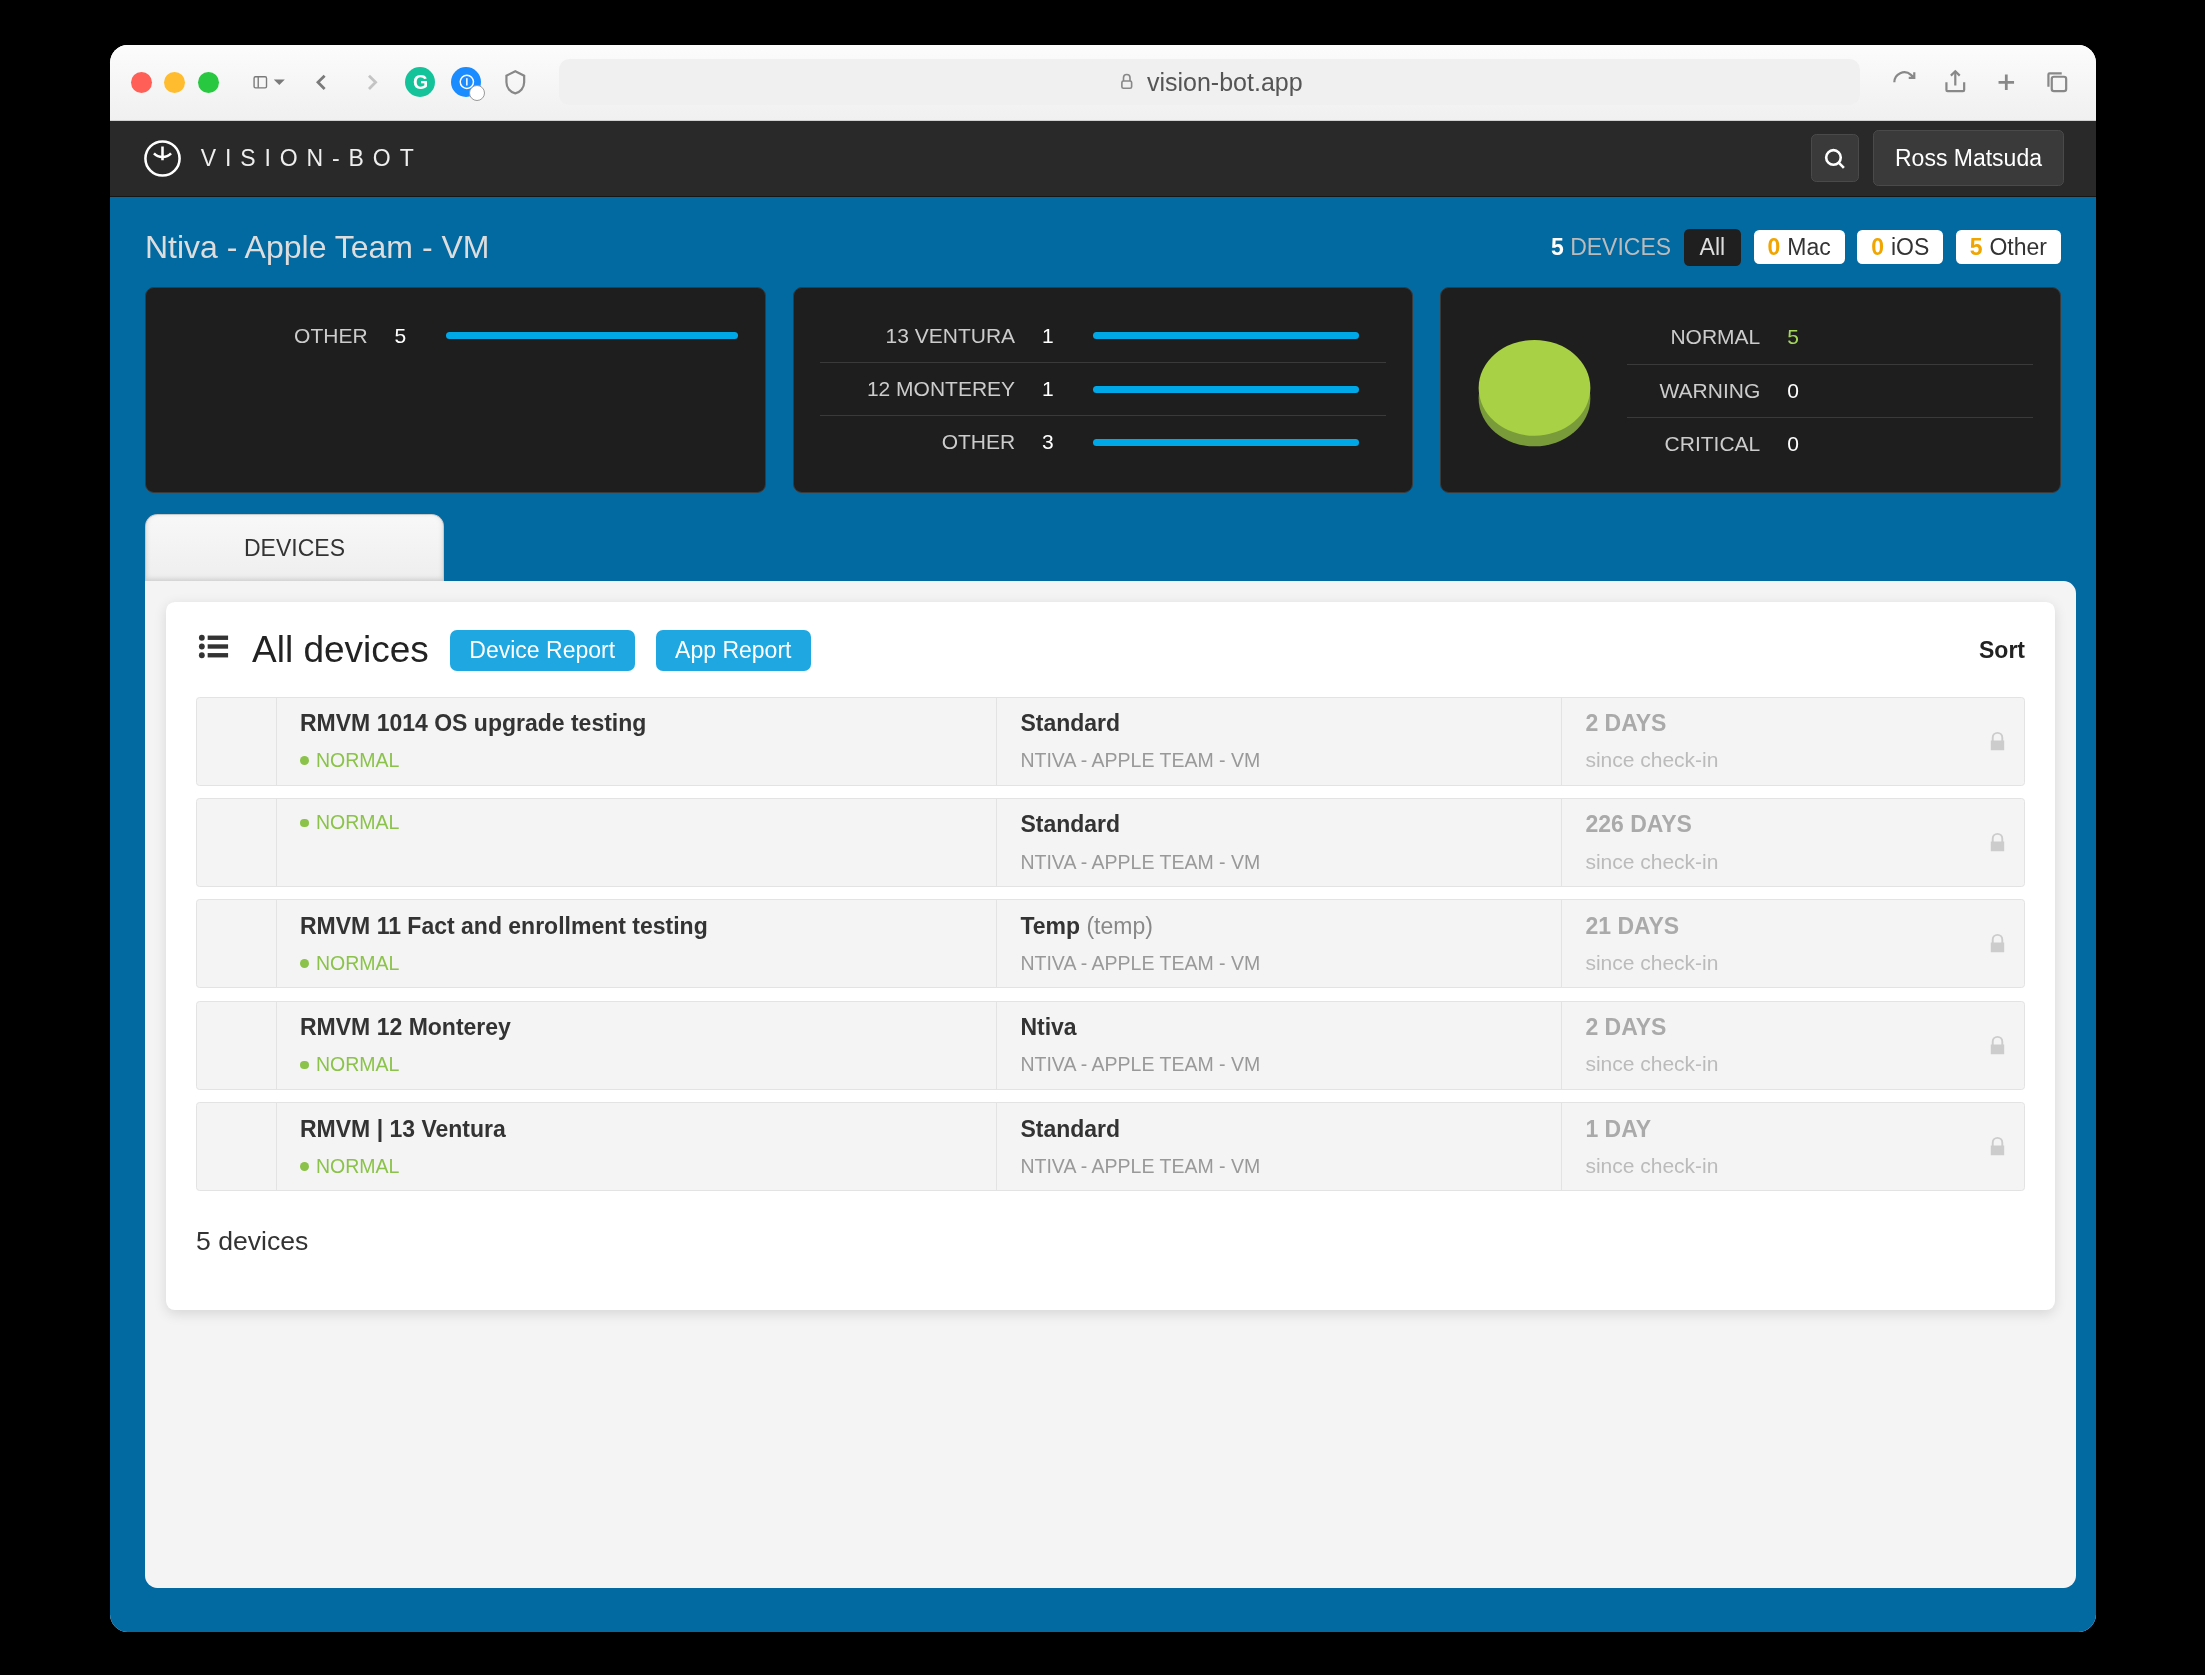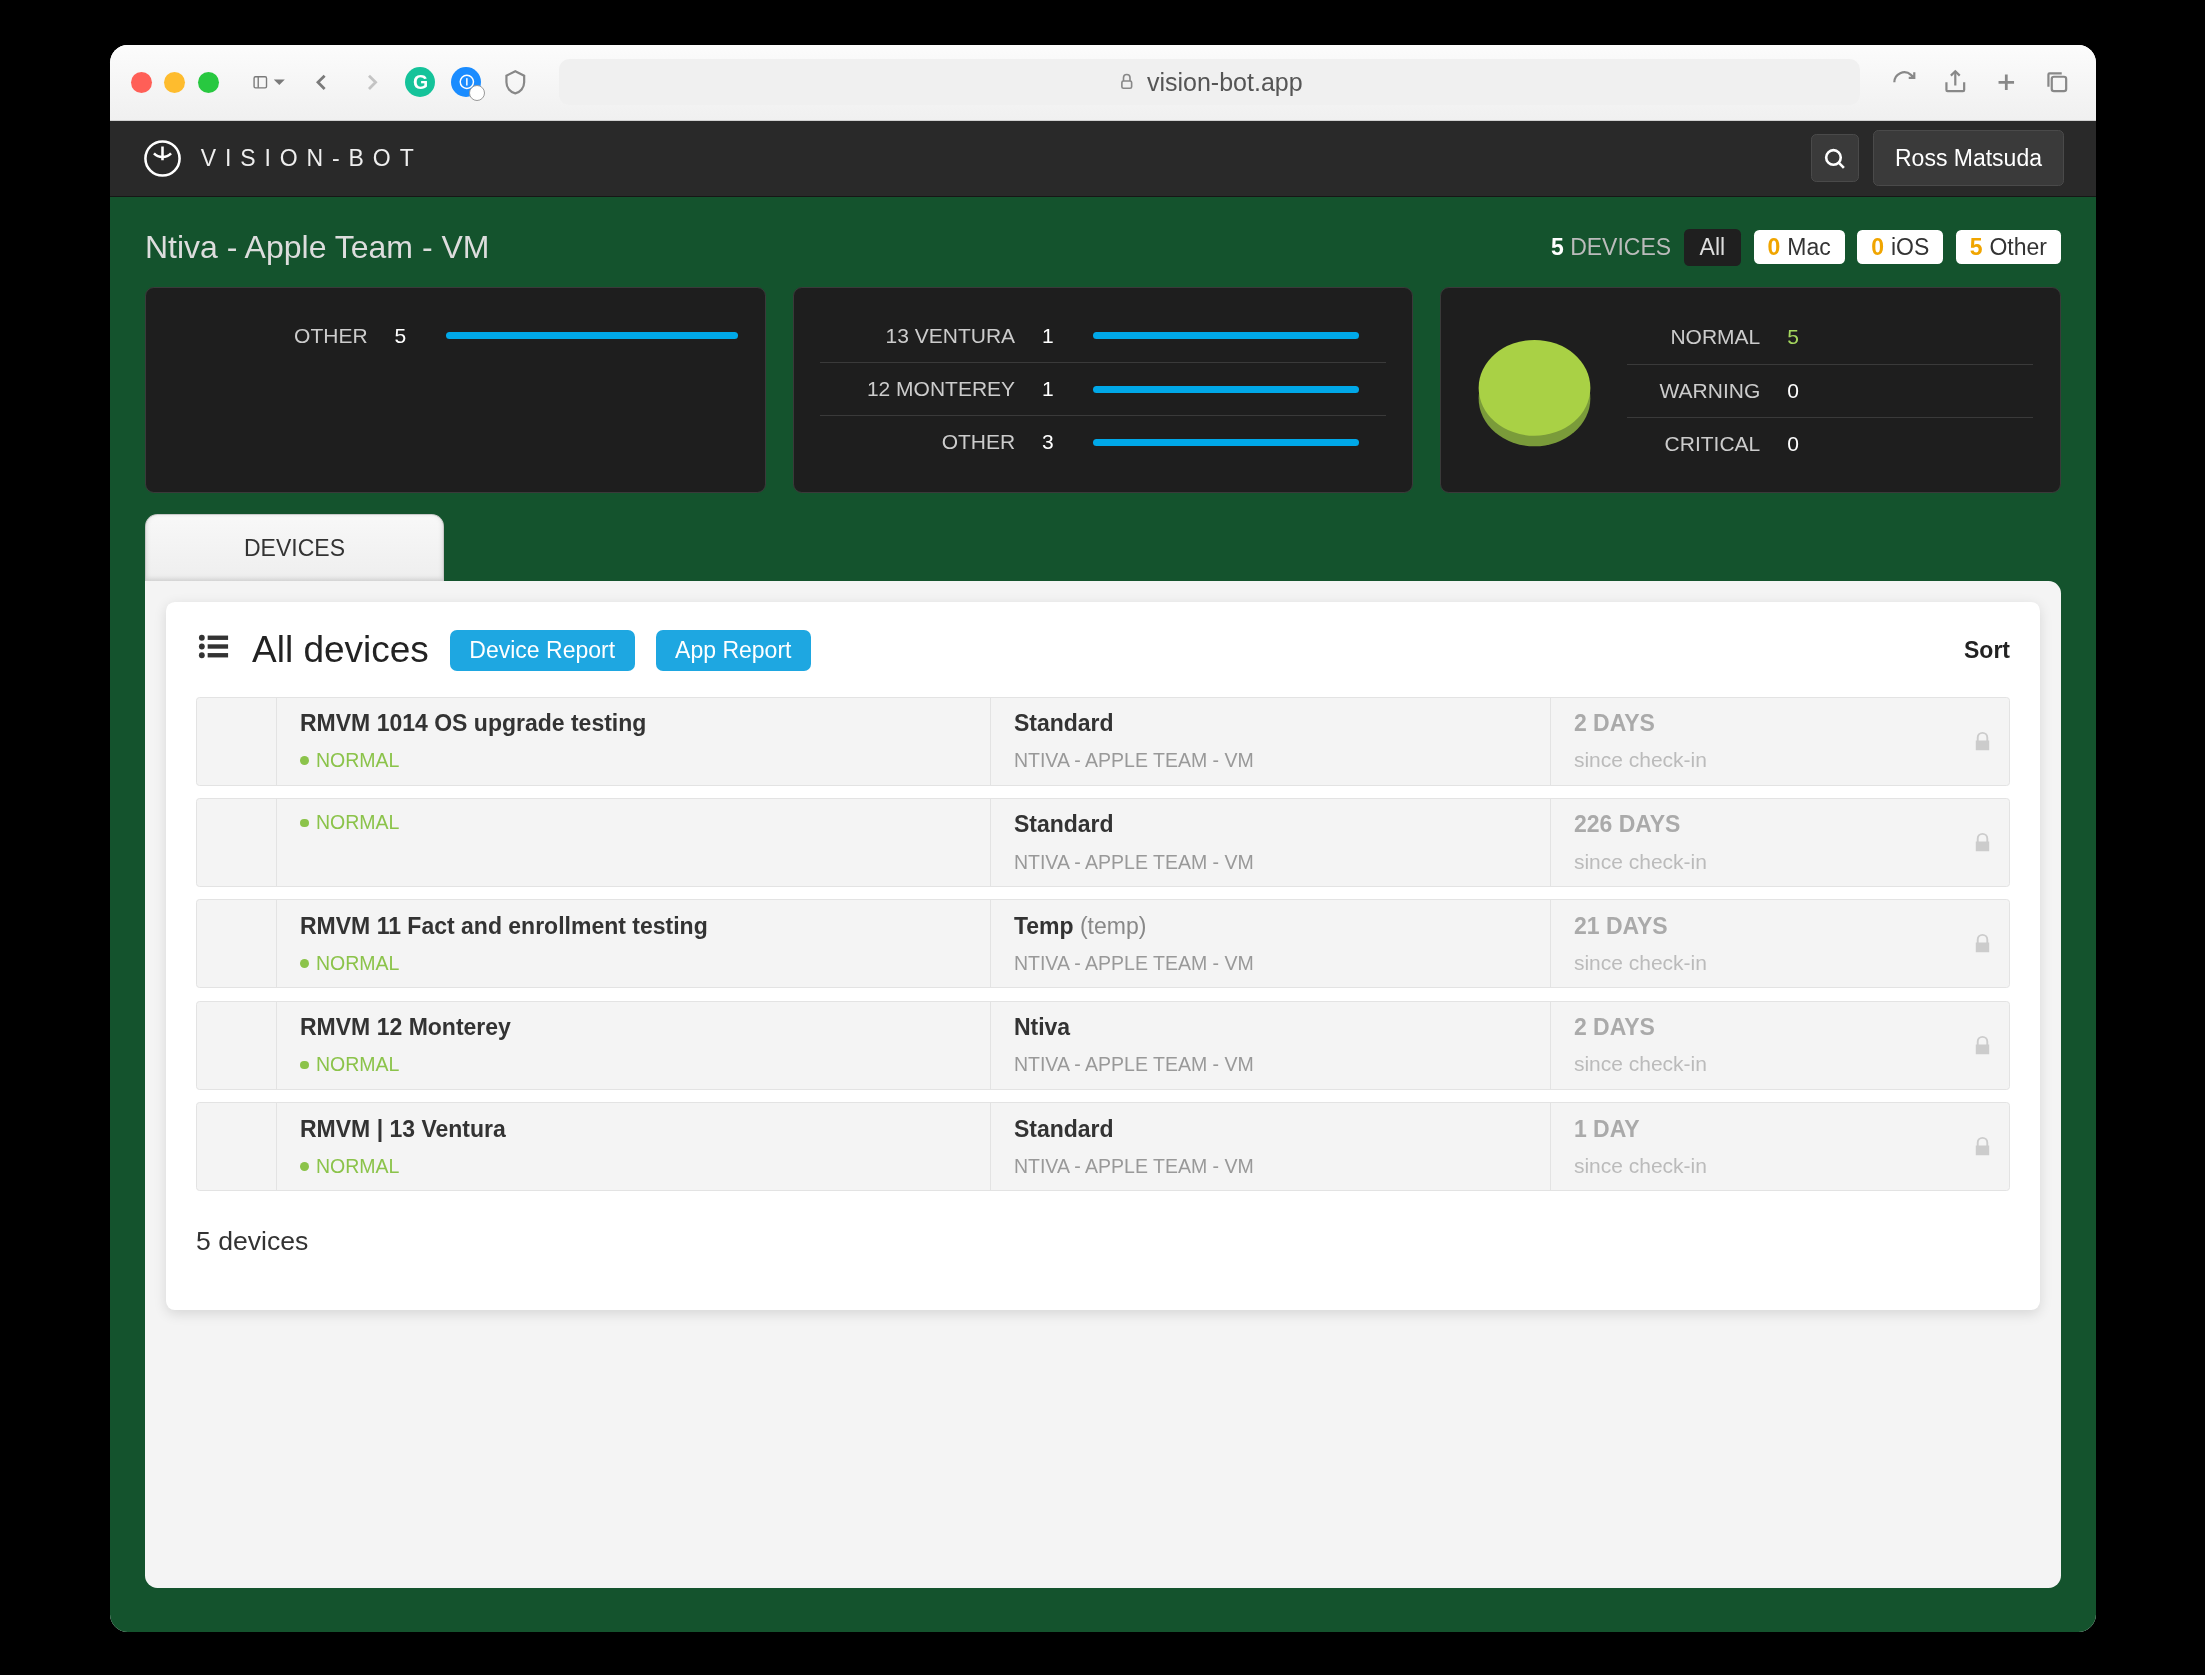--- a/index.html
+++ b/index.html
@@ -56,21 +56,21 @@
   .grammarly { width:30px;height:30px;border-radius:50%;background:#15c39a;color:#fff;display:flex;align-items:center;justify-content:center;font-weight:700;font-size:19.5px;}
   .onepw { width:30px;height:30px;border-radius:50%;background:#1a8cff;display:flex;align-items:center;justify-content:center;position:relative;}
   .onepw::after{content:"";position:absolute;right:-3.5px;bottom:-3.5px;width:14px;height:14px;border-radius:50%;background:#fff;border:1.8px solid #999;}
   .shield{color:#888;}
   .reload-btn{color:#888;}
   .share-btn,.plus-btn,.tabs-btn{color:#888;width:35px;}
 
   
   .app {
     flex:1;
-    background:#14532d;
+    background:#0369a1;
     display:flex;
     flex-direction:column;
     overflow:hidden;
   }
   .app-header{
     height:76px;
     background:#292929;
     display:flex;
     align-items:center;
     padding:0 32px;
@@ -123,21 +123,21 @@
   .tab{
     background:linear-gradient(#f8f8f8,#eeeeee);
     color:#333;font-size:23px;
     padding:19.5px 98px;
     border-top-left-radius:12.4px;border-top-right-radius:12.4px;
     border:0.9px solid #c8c8c8;border-bottom:none;
     box-shadow:0 -1.8px 5.3px rgba(0,0,0,0.15) inset;
   }
 
   .panel{
-    margin:0 35px 44px 35px;
+    margin:0 20px 44px 35px;
     background:#f4f4f4;
     border-radius:0 12.4px 12.4px 12.4px;
     padding:21px;
     flex:1;
   }
   .panel-inner{
     background:#fff;border-radius:8.9px;box-shadow:0 3.5px 12.4px rgba(0,0,0,0.12);
     padding:26.6px 30px 53px 30px;
   }
   .toolbar{display:flex;align-items:center;gap:21px;margin-bottom:25px;}

